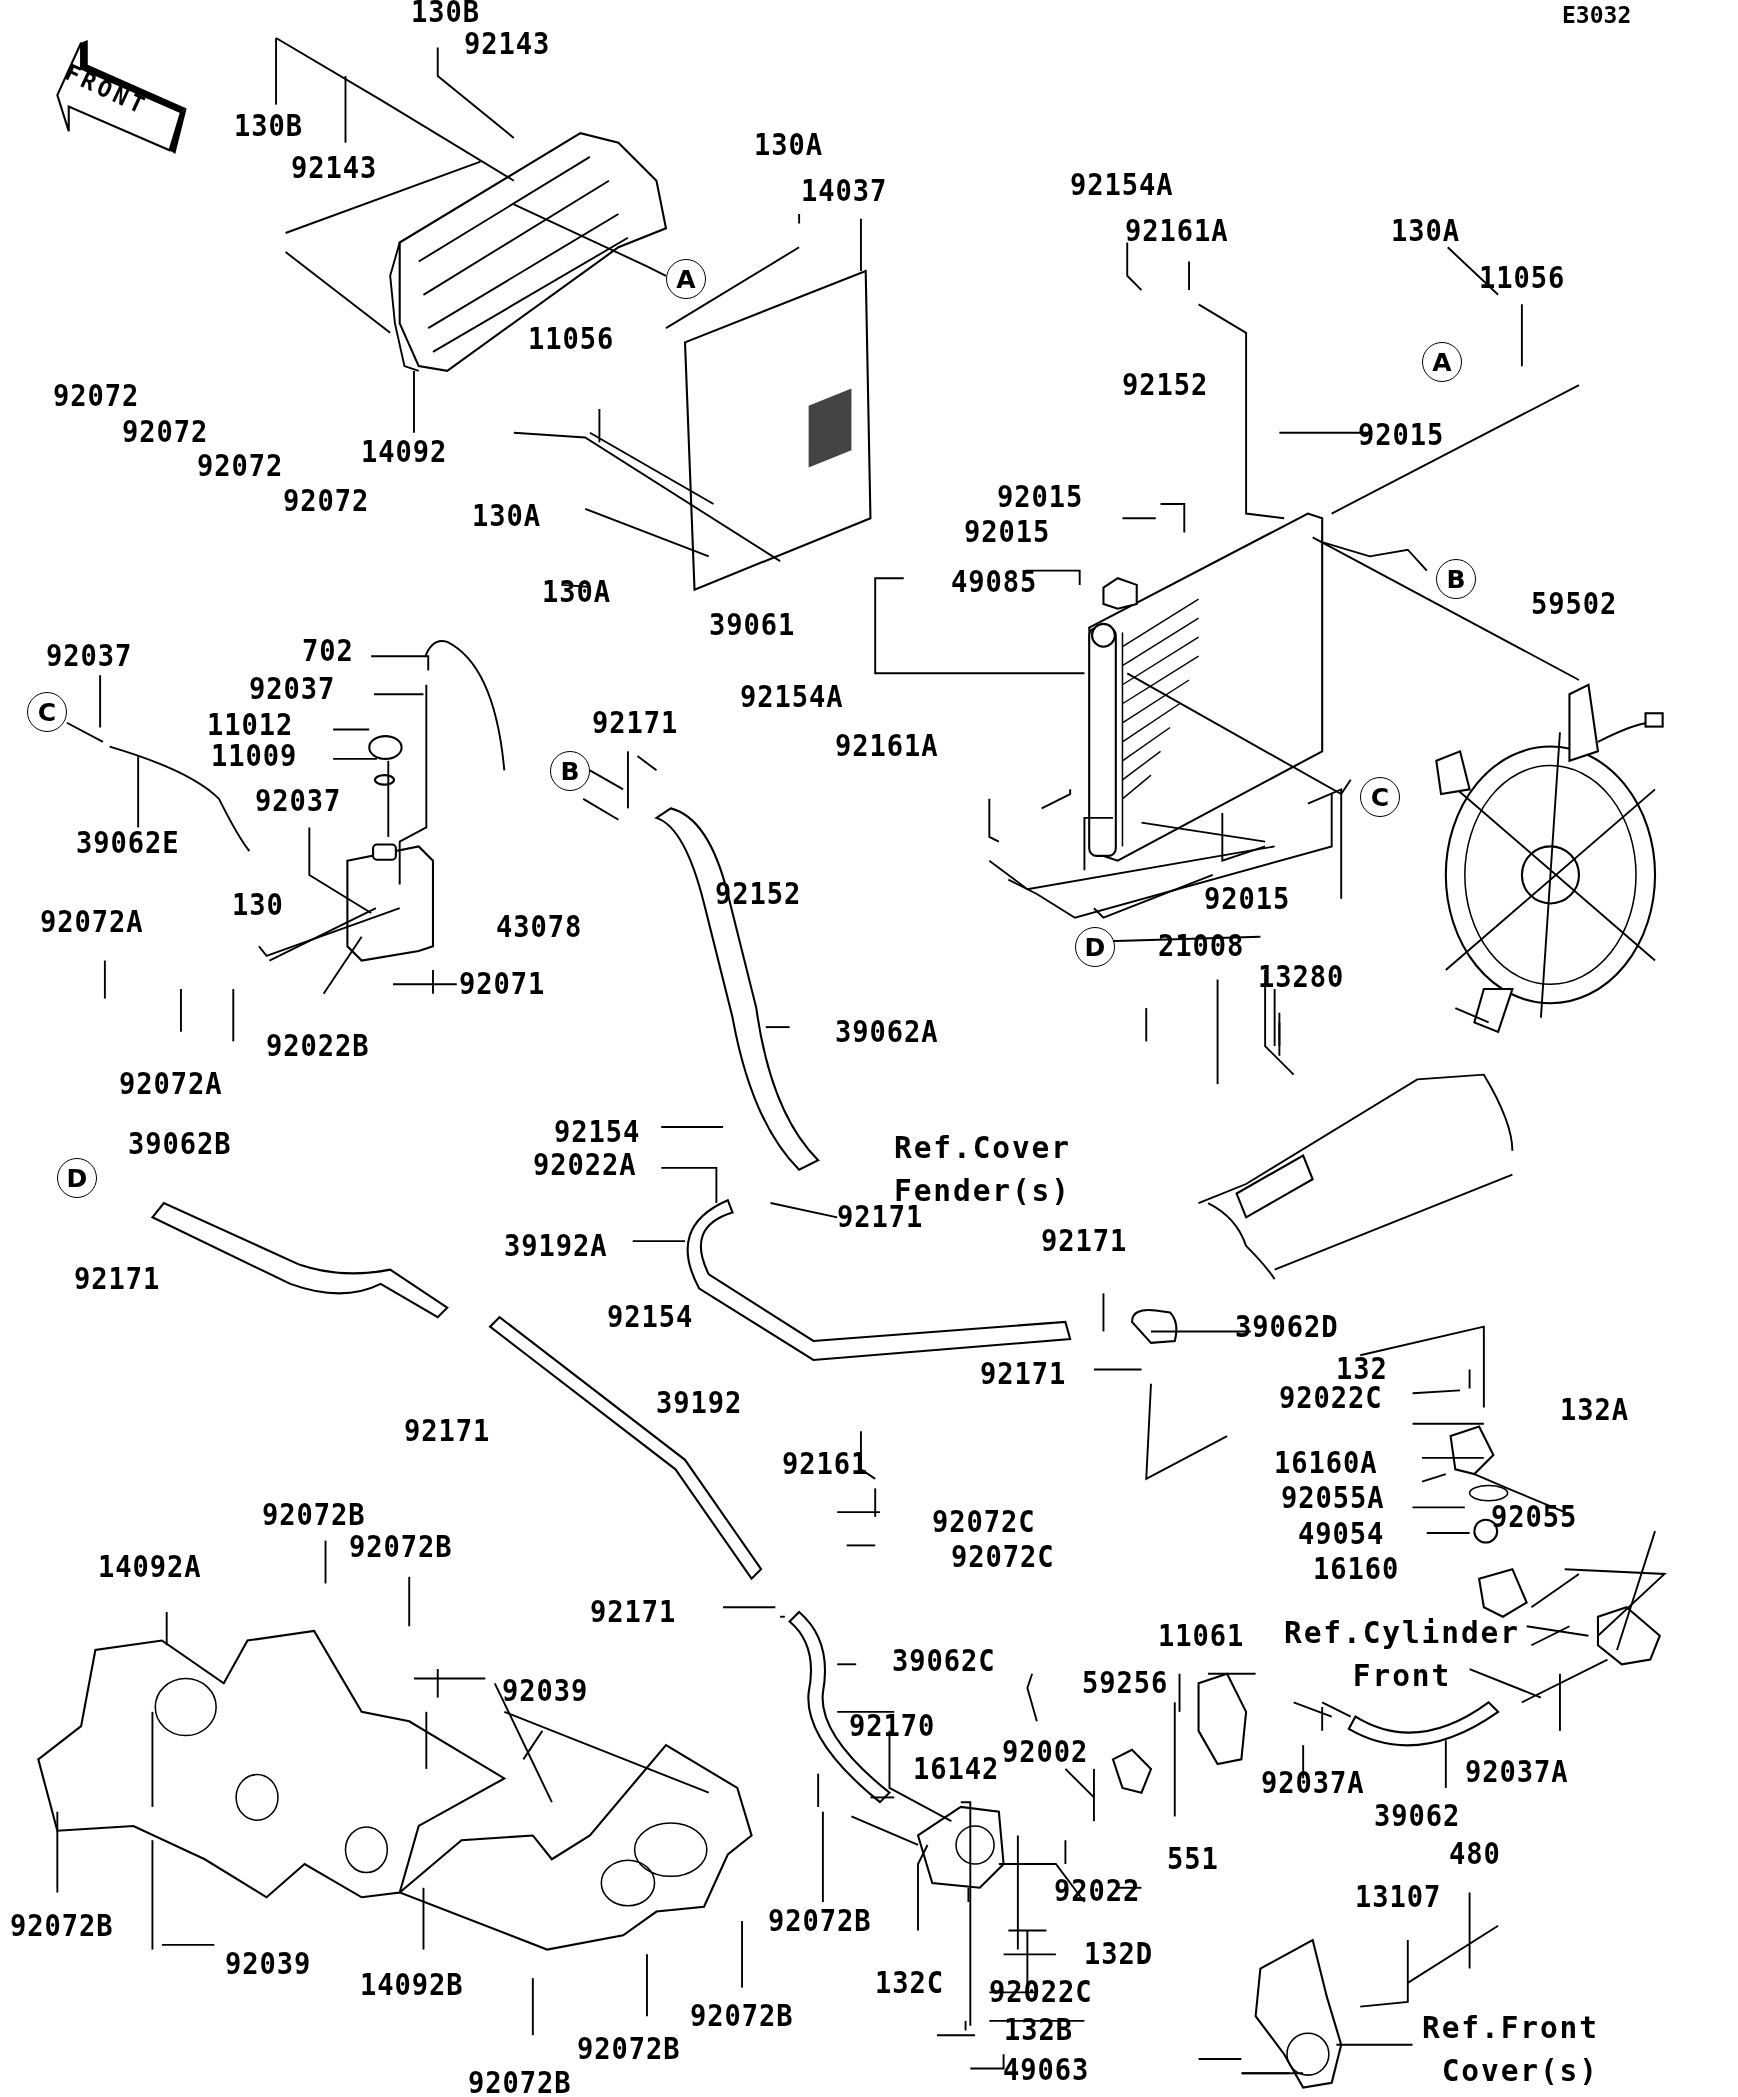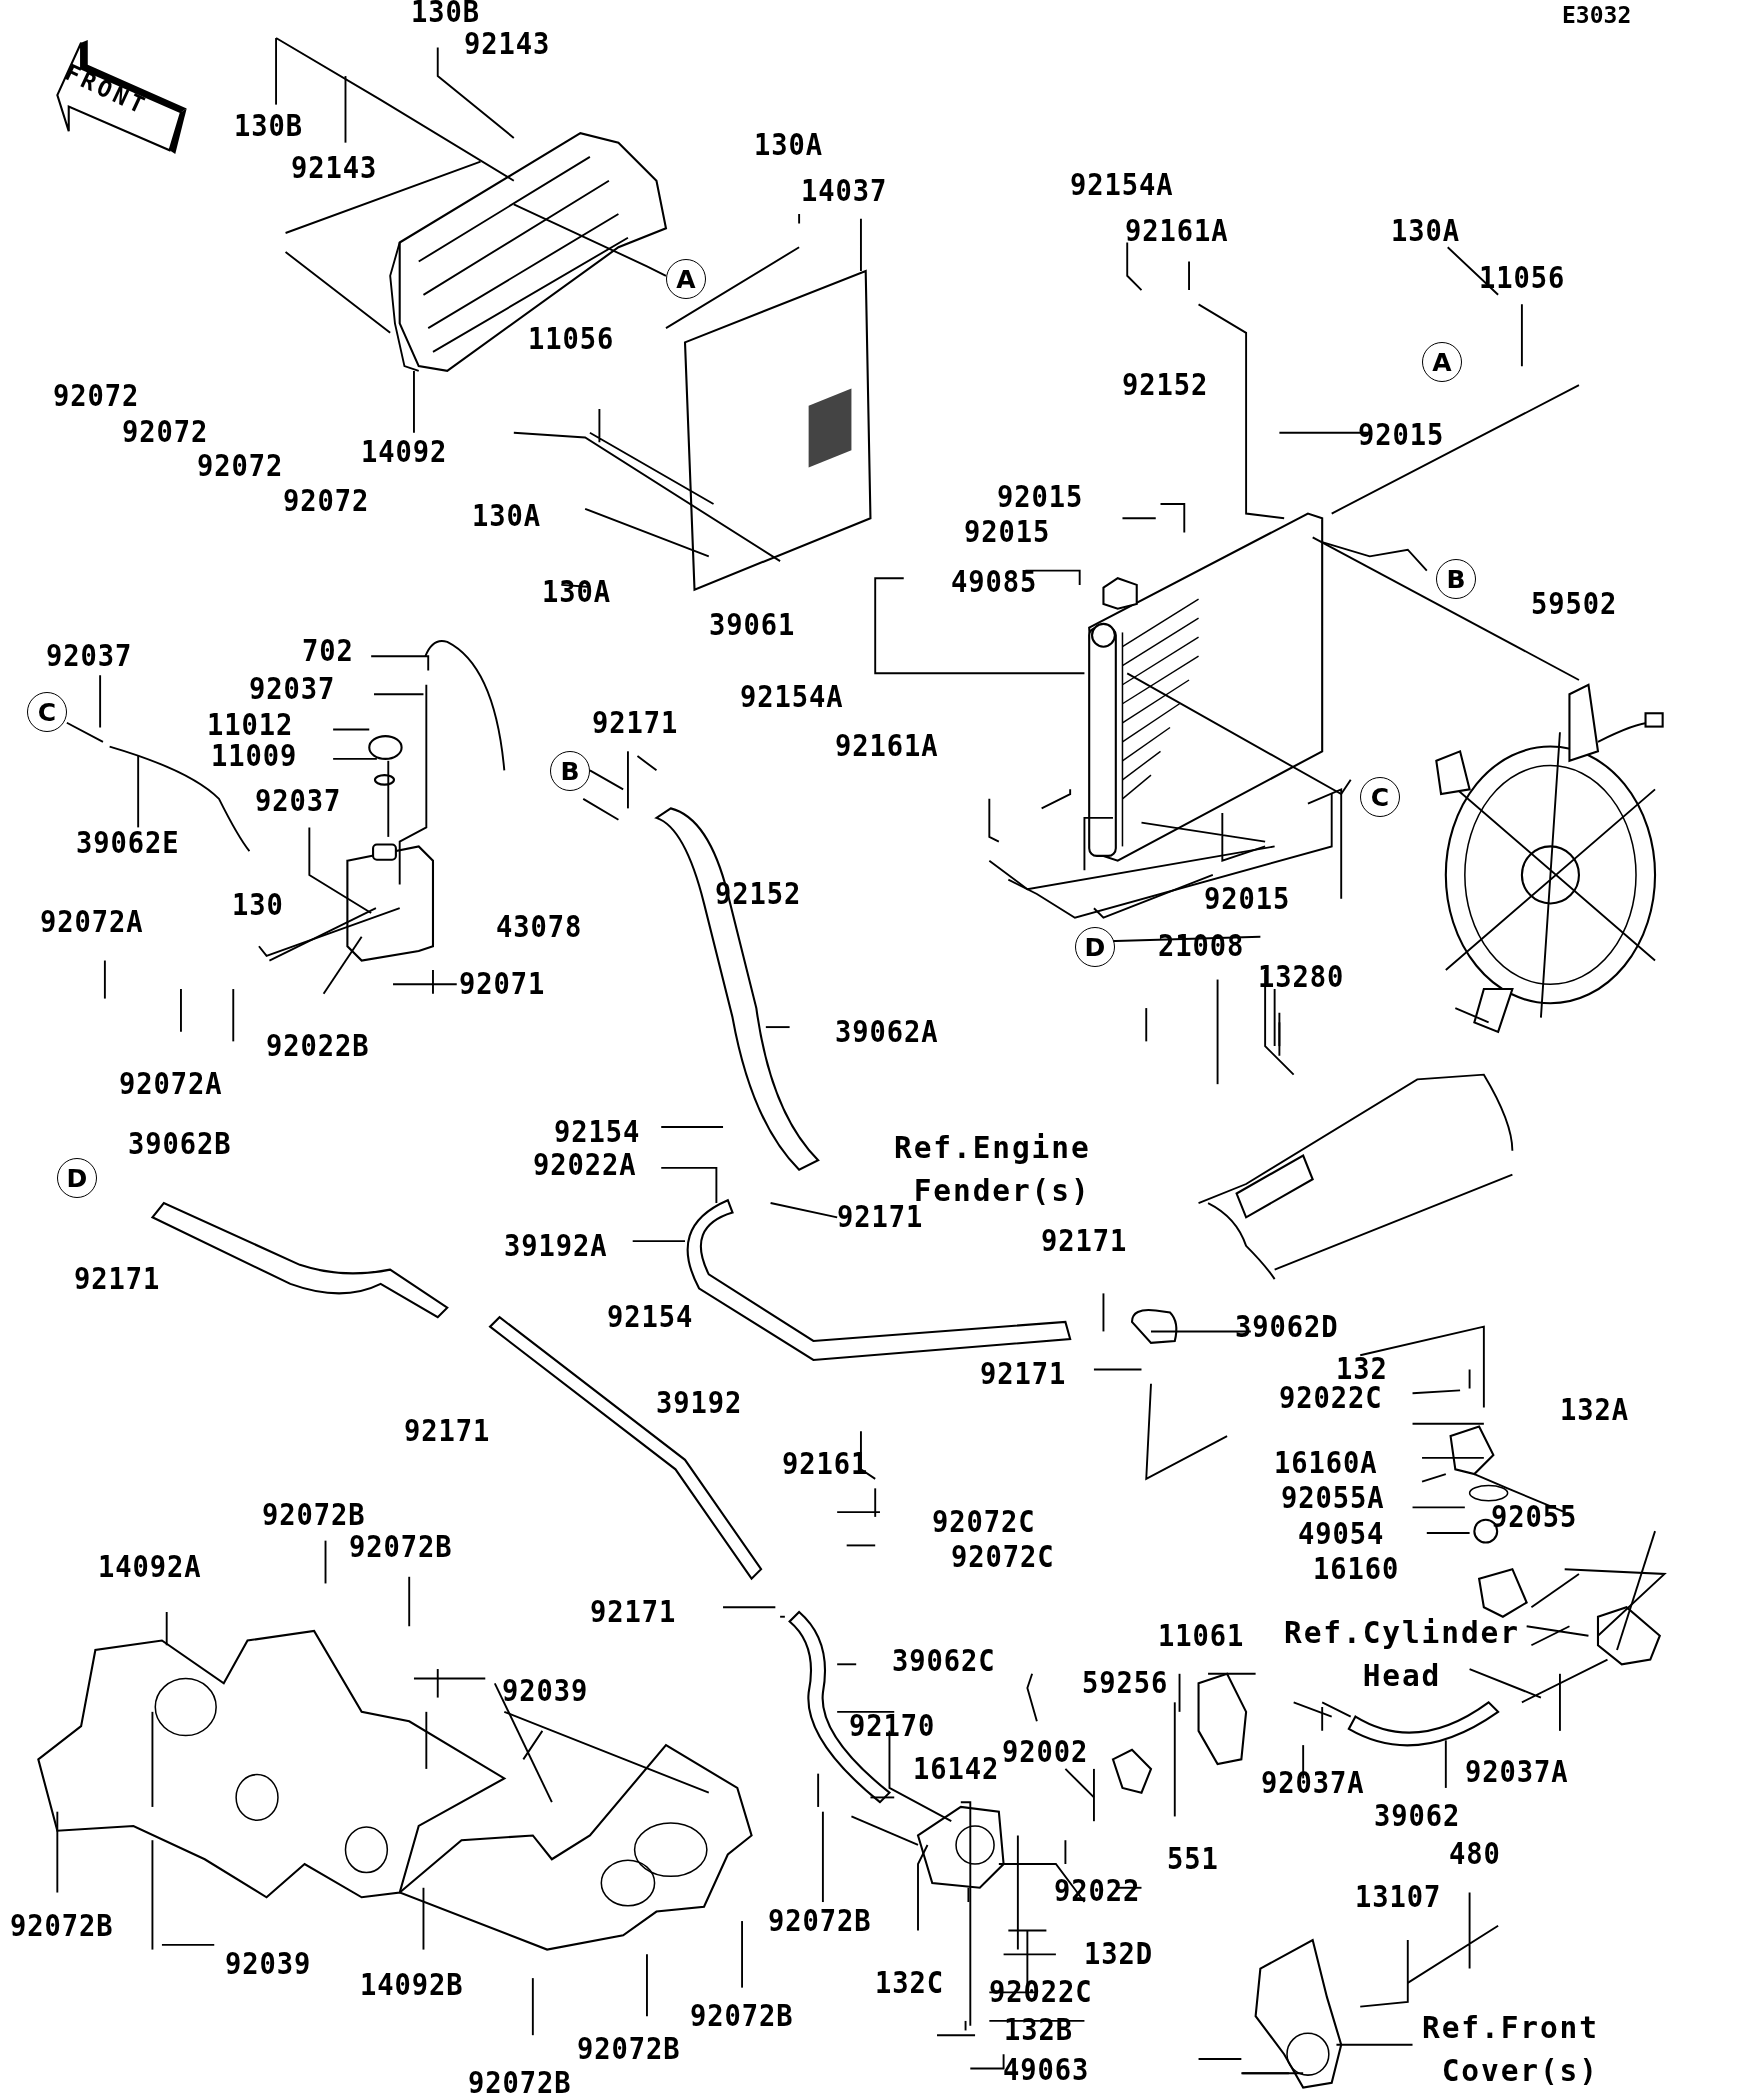--- a/index.html
+++ b/index.html
@@ -274,24 +274,24 @@
 
 <div class="circle-ref" style="left:666px;top:259px;">A</div>
 <div class="circle-ref" style="left:1422px;top:342px;">A</div>
 <div class="circle-ref" style="left:550px;top:751px;">B</div>
 <div class="circle-ref" style="left:1436px;top:559px;">B</div>
 <div class="circle-ref" style="left:27px;top:692px;">C</div>
 <div class="circle-ref" style="left:1360px;top:777px;">C</div>
 <div class="circle-ref" style="left:57px;top:1158px;">D</div>
 <div class="circle-ref" style="left:1075px;top:927px;">D</div>
 
-<div class="ref" style="left:894px;top:1127px;text-align:right;">Ref.Engine
+<div class="ref" style="left:894px;top:1127px;text-align:right;">Ref.Cover
 Fender(s)</div>
 <div class="ref" style="left:1284px;top:1612px;text-align:center;">Ref.Cylinder
-Head</div>
+Front</div>
 <div class="ref" style="left:1422px;top:2007px;text-align:right;">Ref.Front
 Cover(s)</div>
 
 <div class="lbl" style="left:411px;top:-1.9px;">130B</div>
 <div class="lbl" style="left:464px;top:30px;">92143</div>
 <div class="lbl" style="left:234px;top:112px;">130B</div>
 <div class="lbl" style="left:291px;top:154px;">92143</div>
 <div class="lbl" style="left:361px;top:438px;">14092</div>
 <div class="lbl" style="left:53px;top:382px;">92072</div>
 <div class="lbl" style="left:122px;top:418px;">92072</div>

